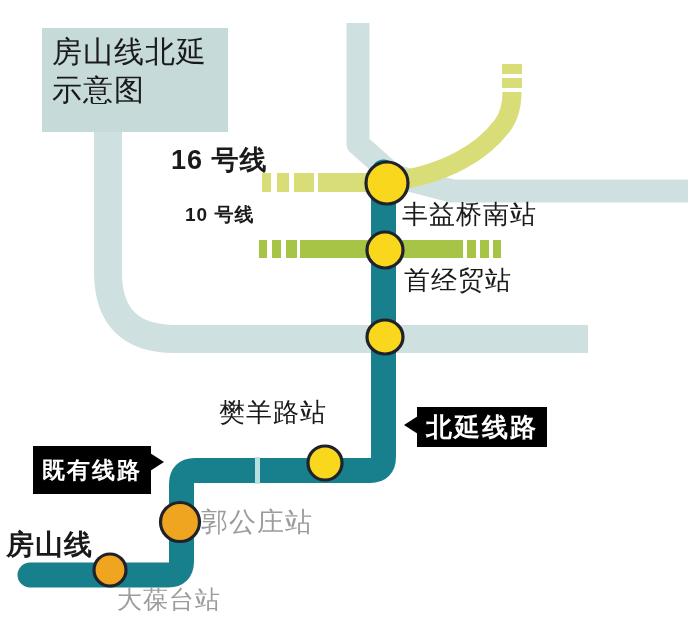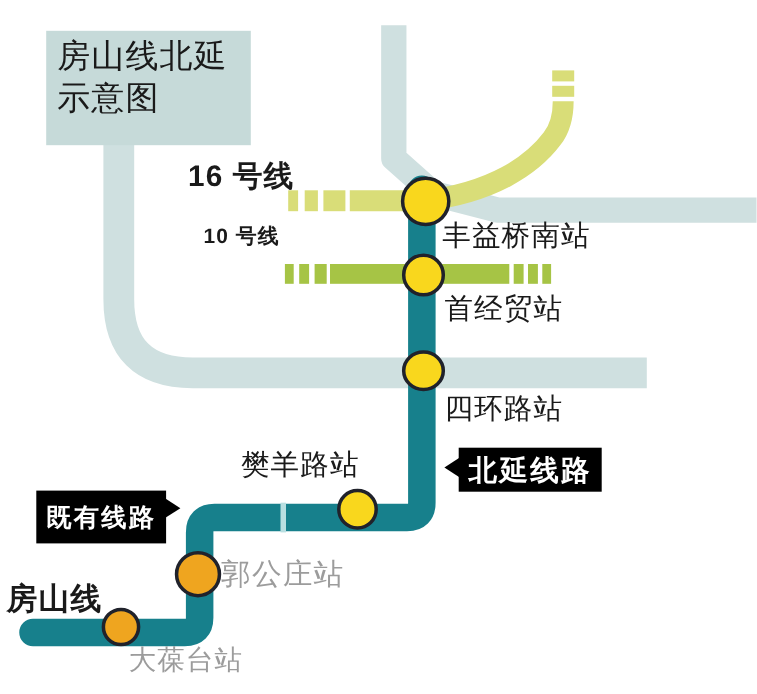--- a/index.html
+++ b/index.html
@@ -101,22 +101,21 @@
     <div>房山线北延</div>
     <div>示意图</div>
   </div>
 
   <div class="lbl bold" style="left:171px;top:142px;font-size:27px;">16 号线</div>
   <div class="lbl bold" style="left:185px;top:202px;font-size:19px;">10 号线</div>
   <div class="lbl bold" style="left:6px;top:526px;font-size:28px;">房山线</div>
 
   <div class="lbl" style="left:402px;top:197px;font-size:26px;">丰益桥南站</div>
   <div class="lbl" style="left:404px;top:263px;font-size:26px;">首经贸站</div>
-  <div class="lbl" style="left:404px;top:354px;font-size:26px;">四环路站</div>
-  <div class="lbl" style="left:219px;top:405px;font-size:26px;">樊羊路站</div>
+  <div class="lbl" style="left:219px;top:395px;font-size:26px;">樊羊路站</div>
   <div class="lbl gray" style="left:201px;top:504px;font-size:27px;text-align:center;">郭公庄站</div>
   <div class="lbl gray" style="left:117px;top:583px;font-size:25px;">大葆台站</div>
 
   <div class="tag tag-ext">
     <span class="arrow"></span>
     <span>北延线路</span>
   </div>
   <div class="tag tag-exist">
     <span>既有线路</span>
     <span class="arrow"></span>

